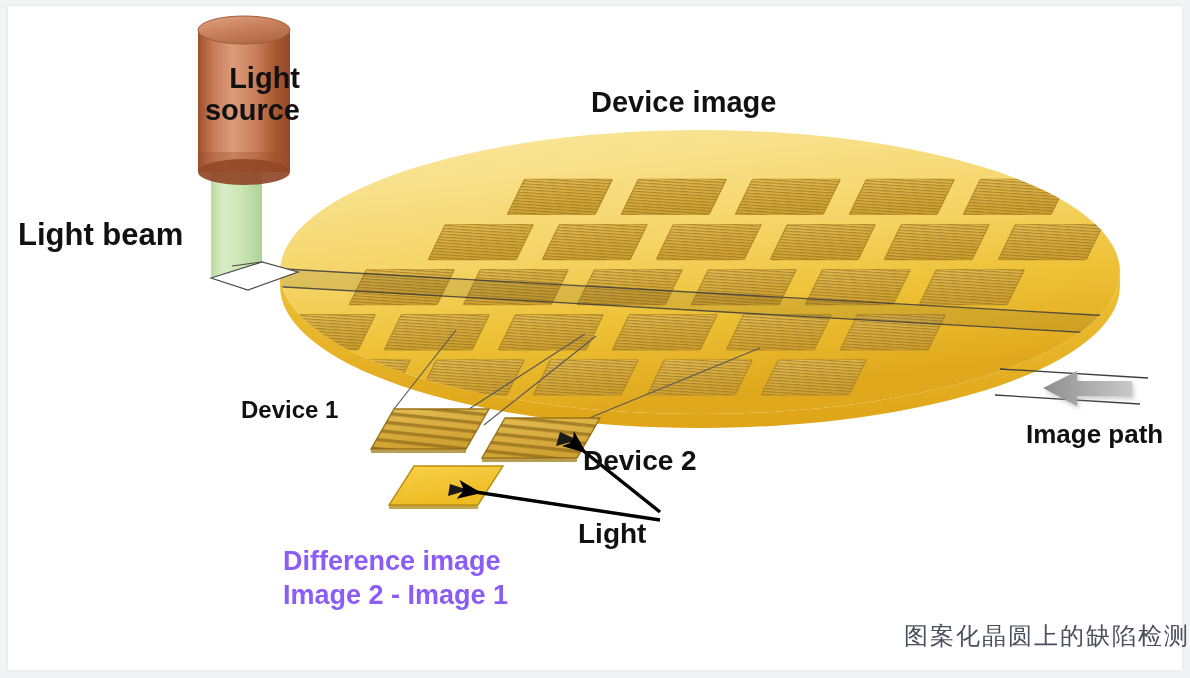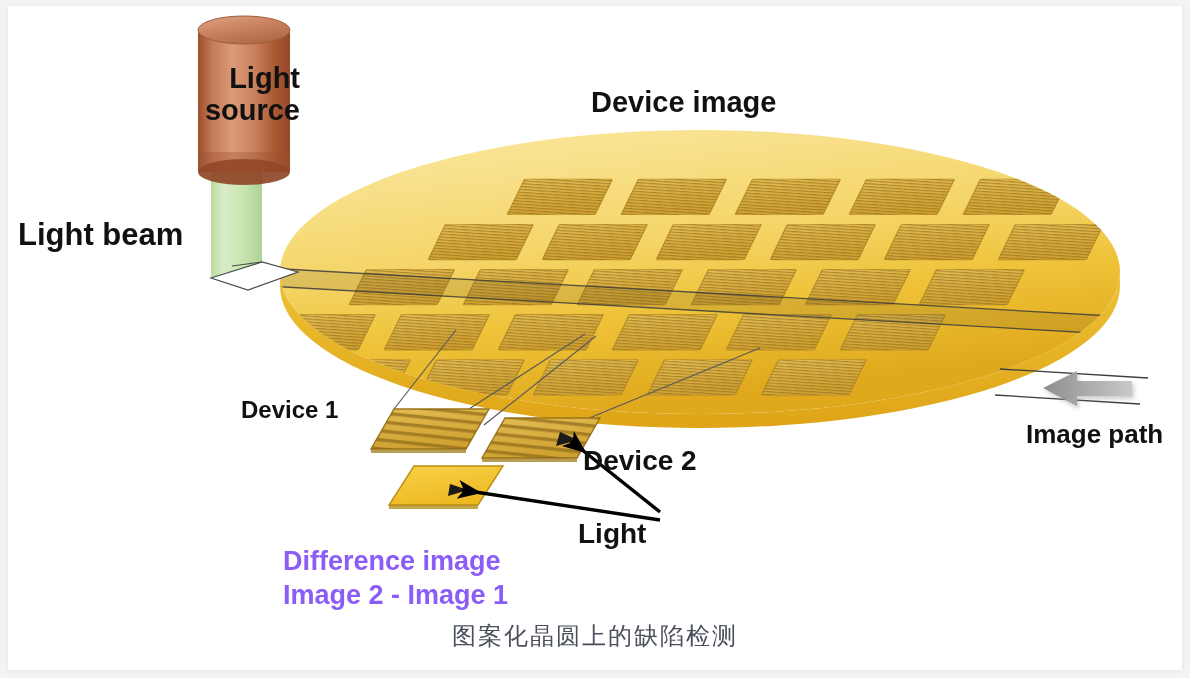--- a/index.html
+++ b/index.html
@@ -53,21 +53,21 @@
     color: #8b5cf6;
     line-height: 1.25;
     white-space: pre;
     font-family: "Liberation Sans", sans-serif;
     margin-top: 26px;
   }
   #caption {
     position: absolute;
     left: 0; top: 620px;
     width: 1190px;
-    text-align: center;
+    text-align: right;
     font-size: 24px;
     color: #4a4f5c;
     font-family: "DejaVu Sans", sans-serif;
     letter-spacing: 2px;
   }
 </style>
 </head>
 <body>
 
 <div id="page">

